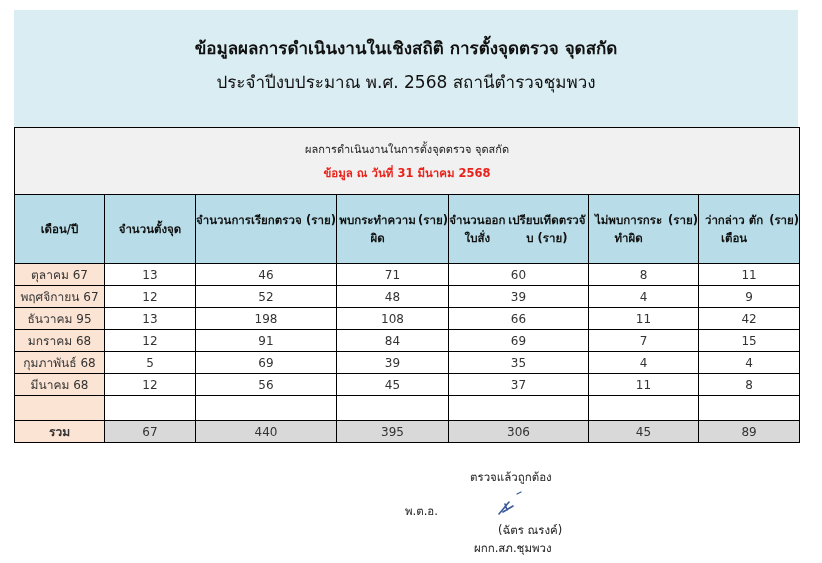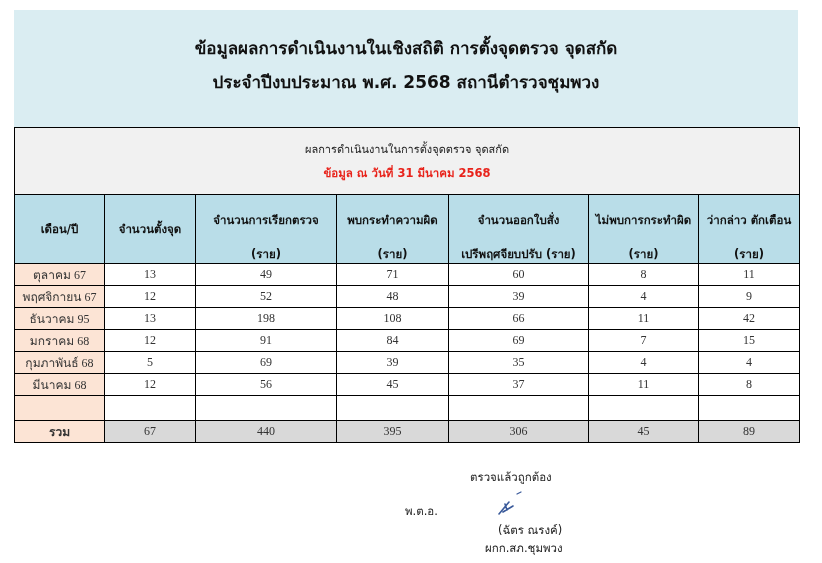--- a/index.html
+++ b/index.html
@@ -1,29 +1,29 @@
 <!DOCTYPE html>
 <html><head>
 <meta charset="utf-8">
 <style>
   html, body { margin:0; padding:0; background:#ffffff; }
   body { width:822px; height:563px; position:relative; overflow:hidden;
          font-family:"DejaVu Sans", "Liberation Sans", sans-serif; color:#222; }
   .banner { position:absolute; left:14px; top:10px; width:784px; height:117px;
             background:#daedf2; text-align:center; }
   .banner .t1 { position:absolute; left:0; right:0; top:24px; font-size:17px; font-weight:bold; color:#111; }
-  .banner .t2 { position:absolute; left:0; right:0; top:58px; font-size:17px; font-weight:bold; color:#111; }
+  .banner .t2 { position:absolute; left:0; right:0; top:58px; font-size:17px; font-weight:normal; color:#111; }
   table.main { position:absolute; left:14px; top:127px; border-collapse:collapse; table-layout:fixed; width:785px;border-radius:23px; }
   table.main td, table.main th { border:1.5px solid #000; padding:0; text-align:center; font-size:11.5px; }
   .sub { background:#f1f1f1; height:66px; }
   .sub .s1 { font-size:11px; color:#222; display:block; margin-bottom:6px; }
   .sub .s2 { font-size:11.5px; color:#e8231b; font-weight:bold; display:block; }
   .hdr th { background:#b9dde8; font-weight:bold; height:65px; font-size:11.5px; color:#111; vertical-align:middle; }
-  .hdr .two { display:flex; flex-direction:column; justify-content:space-between; height:52px; padding-top:4px;margin-top:12px; }
-  tr.row td { height:21px; font-size:12px; color:#333;font-family:Liberation Serif, serif; }
+  .hdr .two { display:flex; flex-direction:row; justify-content:space-between; height:52px; padding-top:4px;margin-top:12px; }
+  tr.row td { height:21px; font-size:12px; color:#333; }
   td.month { background:#fce4d5; }
   tr.total td { background:#d9d9d9; height:21px; }
   tr.total td.month { background:#fce4d5; font-weight:bold; }
   .sign { position:absolute; font-size:11.5px; color:#222; }
   .sig-mark { position:absolute; left:495px; top:490px; }
 </style>
 </head>
 <body>
 
 <div class="banner">
@@ -59,40 +59,40 @@
         </th>
     <th>
           <div class="two">
             <span>พบกระทำความผิด</span>
             <span>(ราย)</span>
           </div>
         </th>
     <th>
           <div class="two">
             <span>จำนวนออกใบสั่ง</span>
-            <span>เปรีพฤศจียบปรับ (ราย)</span>
+            <span>เปรียบเทีดตรวจับ (ราย)</span>
           </div>
         </th>
     <th>
           <div class="two">
             <span>ไม่พบการกระทำผิด</span>
             <span>(ราย)</span>
           </div>
         </th>
     <th>
           <div class="two">
             <span>ว่ากล่าว ตักเตือน</span>
             <span>(ราย)</span>
           </div>
         </th>
   </tr>
   <tr class="row">
     <td class="month">ตุลาคม 67</td>
     <td>13</td>
-    <td>49</td>
+    <td>46</td>
     <td>71</td>
     <td>60</td>
     <td>8</td>
     <td>11</td>
   </tr>
   <tr class="row">
     <td class="month">พฤศจิกายน 67</td>
     <td>12</td>
     <td>52</td>
     <td>48</td>
@@ -157,13 +157,13 @@
 </tbody>
   </table>
 
 <div class="sign" style="left:470px; top:468px;">ตรวจแล้วถูกต้อง</div>
 <div class="sign" style="left:405px; top:502px;">พ.ต.อ.</div>
 <svg class="sig-mark" width="30" height="28" viewBox="0 0 30 28">
   <path d="M4 24 L14 12 M8 22 L18 16 M12 20 L10 14" stroke="#3a5a9a" stroke-width="1.6" fill="none" stroke-linecap="round"></path>
   <path d="M22 4 L26 2" stroke="#3a5a9a" stroke-width="1.2" fill="none" stroke-linecap="round"></path>
 </svg>
 <div class="sign" style="left:482px; top:521px;margin-left:16px;">(ฉัตร ณรงค์)</div>
-<div class="sign" style="left:474px; top:539px;margin-left:11px;">ผกก.สภ.ชุมพวง</div>
+<div class="sign" style="left:474px; top:539px;">ผกก.สภ.ชุมพวง</div>
 
 </body></html>

